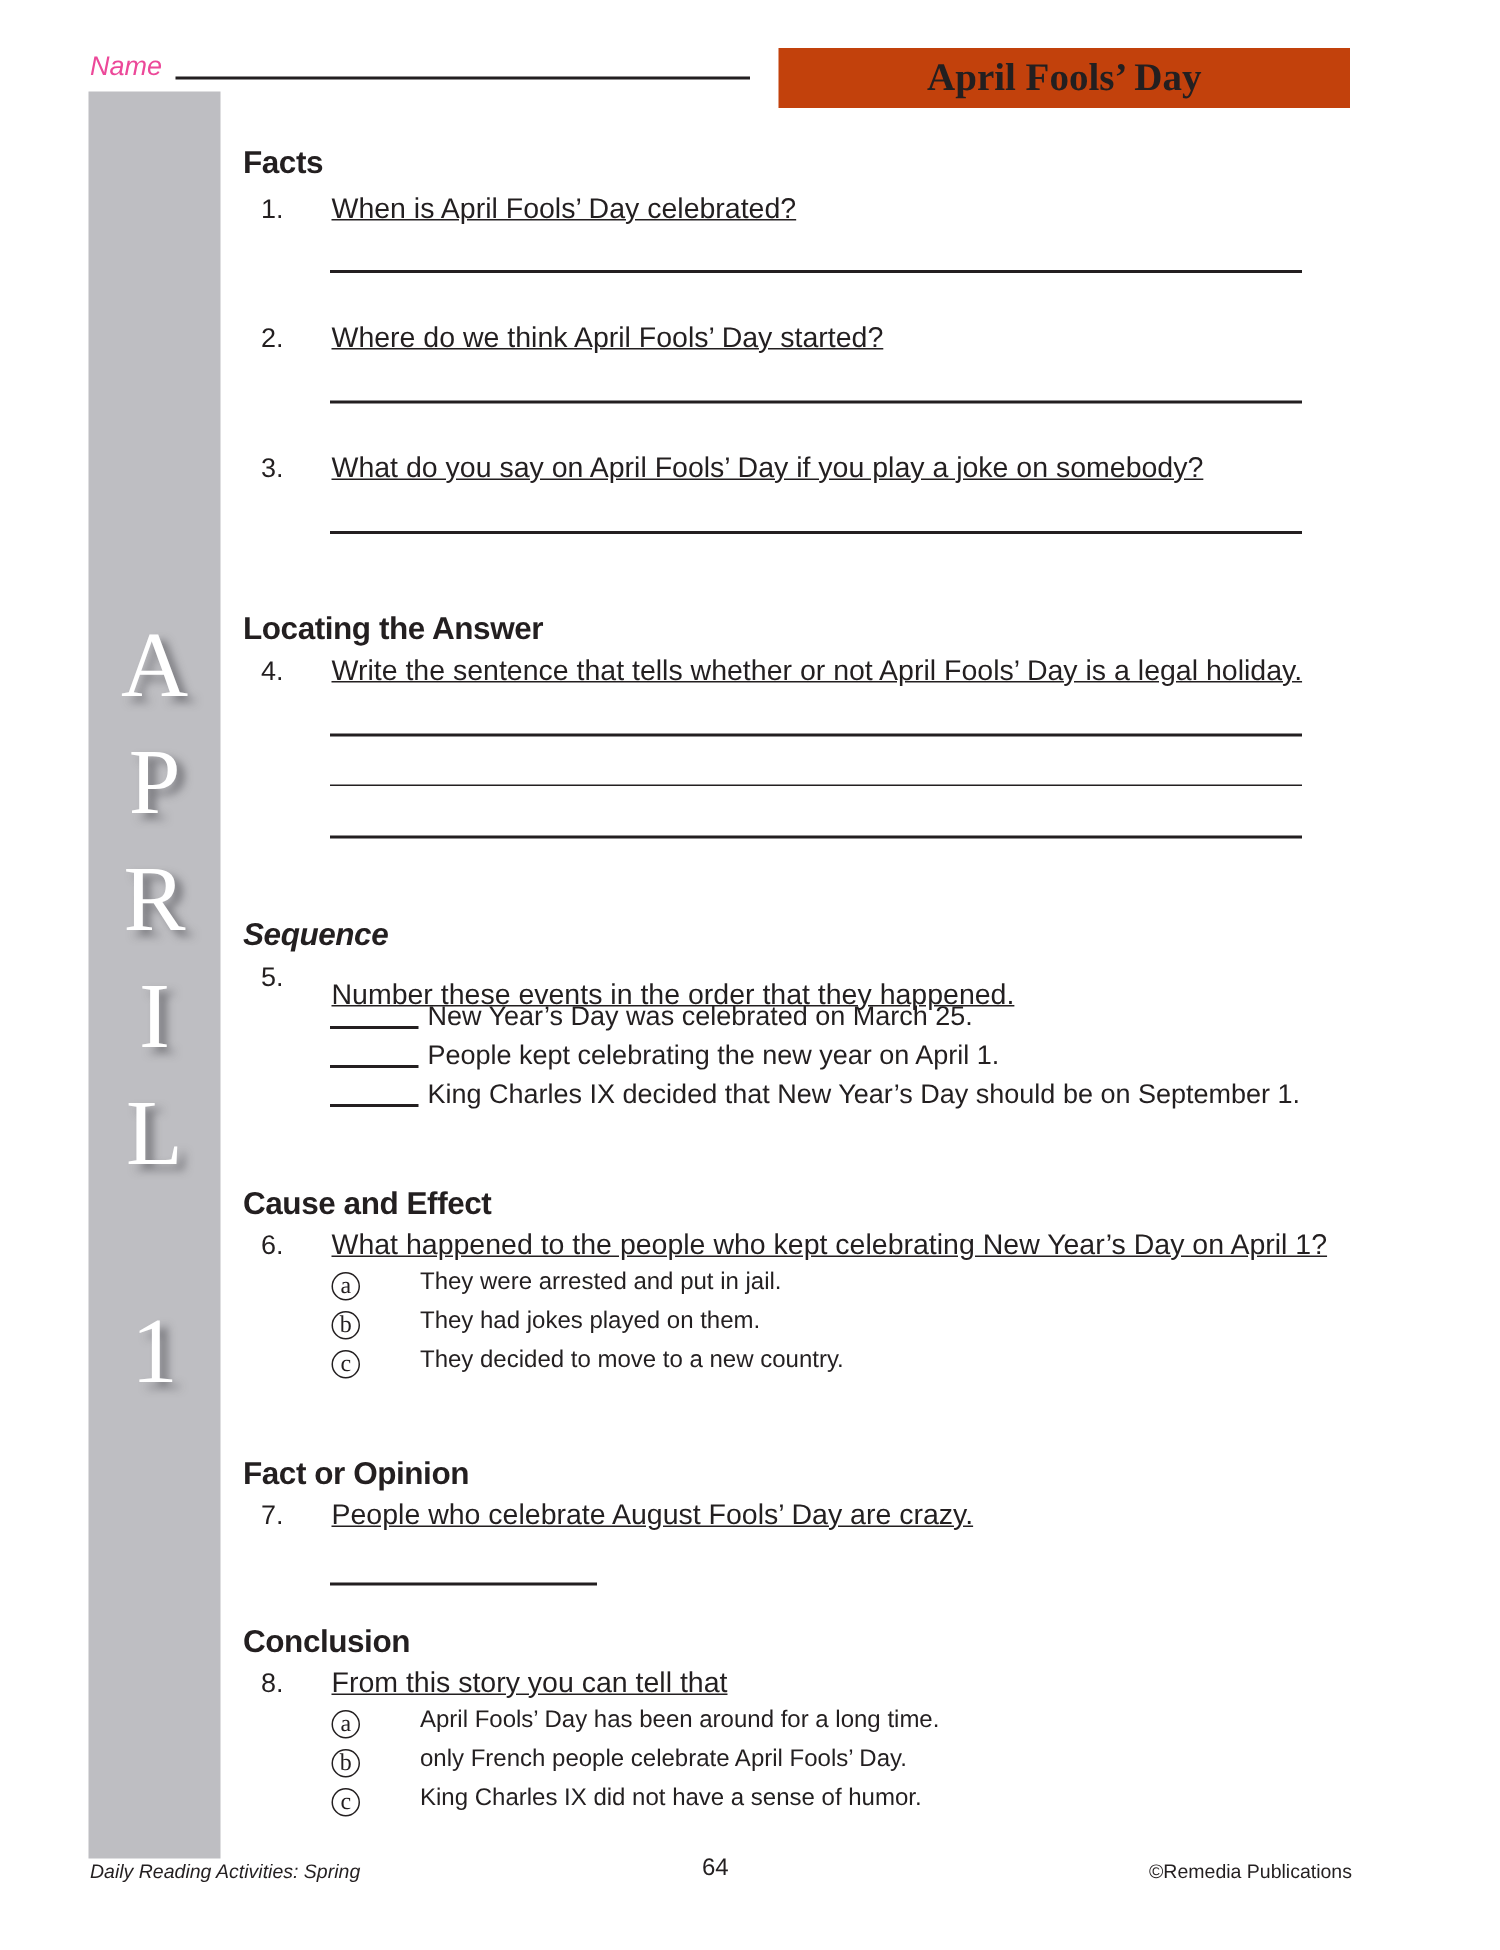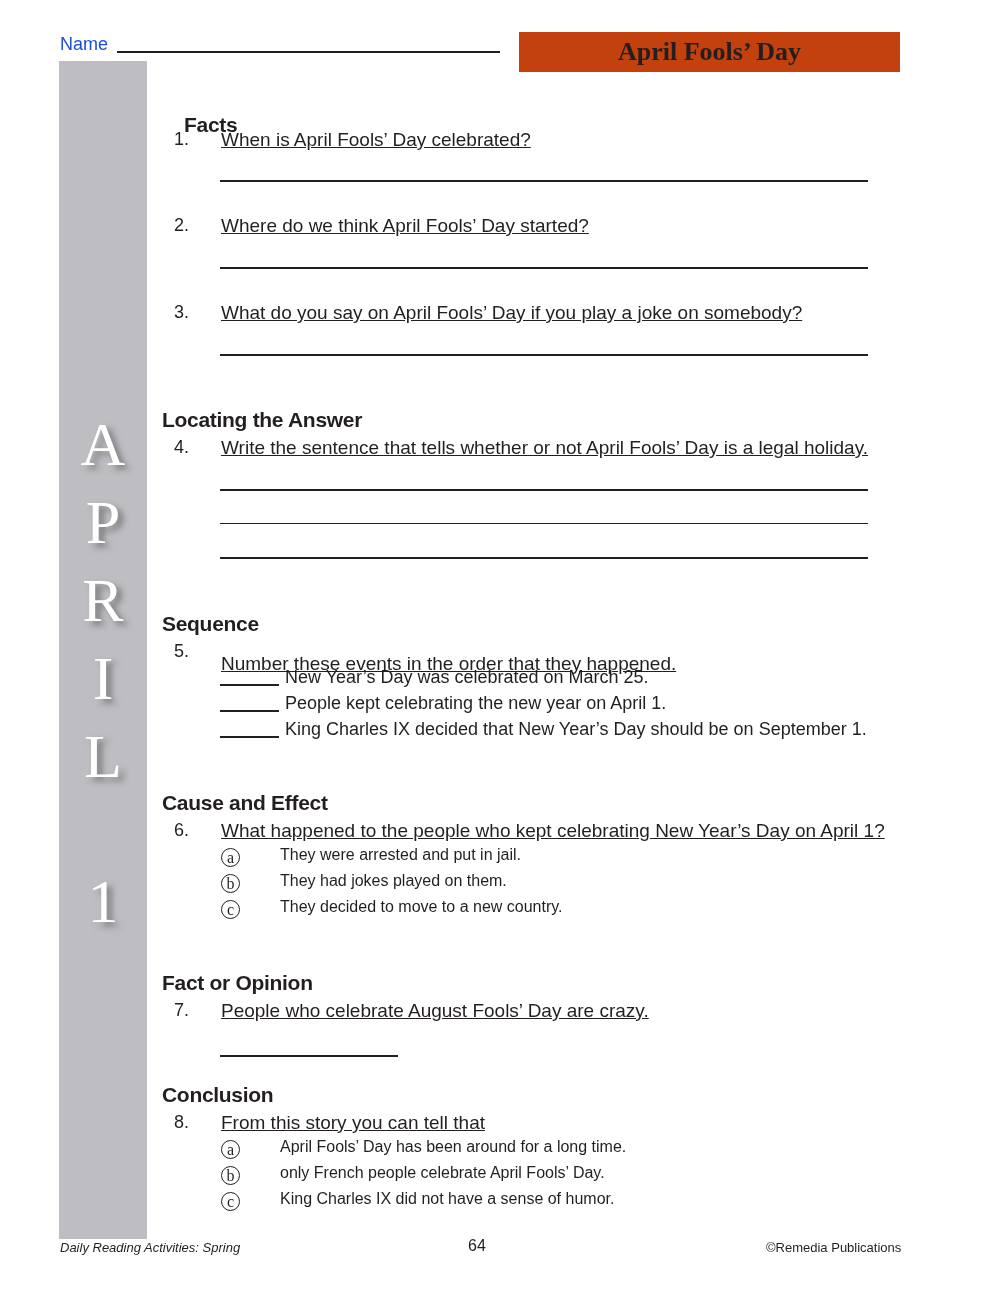--- a/index.html
+++ b/index.html
@@ -1,21 +1,21 @@
 <!DOCTYPE html>
 <html><head>
 <meta charset="utf-8">
 <style>
   html, body { margin: 0; padding: 0; }
   body {
     width: 1000px; height: 1300px; position: relative; background: #ffffff;
     font-family: "Liberation Sans", "DejaVu Sans", sans-serif; color: #231f20;
     overflow: hidden;
   }
-  .name-row { position: absolute; left: 60px; top: 34px; font-size: 18px; color: #1d4ed8; }
+  .name-row { position: absolute; left: 60px; top: 34px; font-size: 18px; color: #ec4899; font-style: italic; }
   .name-line { position: absolute; left: 117px; top: 51px; width: 383px; border-bottom: 2px solid #231f20; }
   .title-box {
     position: absolute; left: 519px; top: 32px; width: 381px; height: 40px;
     background: #c2410c; display: flex; align-items: center; justify-content: center;
   }
   .title-box span {
     font-family: "Liberation Serif", "DejaVu Serif", serif; font-weight: bold;
     font-size: 26px; color: #231f20; margin-left: 0;
   }
   .side-bar {
@@ -64,41 +64,41 @@
 <div class="side-bar"></div>
 <div class="side-letters">
   <span class="side-letter">A</span>
   <span class="side-letter">P</span>
   <span class="side-letter">R</span>
   <span class="side-letter">I</span>
   <span class="side-letter">L</span>
 </div>
 <div class="side-day">1</div>
 
-<div class="section-title" style="top:113px;margin-left:22px;">Facts</div>
+<div class="section-title" style="top:97px;">Facts</div>
 <div class="q-num" style="top:129px;">1.</div>
 <div class="q-text" style="top:129px;">When is April Fools’ Day celebrated?</div>
 <div class="ans-line" style="top:180px;"></div>
 
 <div class="q-num" style="top:215px;">2.</div>
 <div class="q-text" style="top:215px;">Where do we think April Fools’ Day started?</div>
 <div class="ans-line" style="top:267px;"></div>
 
 <div class="q-num" style="top:302px;">3.</div>
 <div class="q-text" style="top:302px;">What do you say on April Fools’ Day if you play a joke on somebody?</div>
 <div class="ans-line" style="top:354px;"></div>
 
 <div class="section-title" style="top:408px;">Locating the Answer</div>
 <div class="q-num" style="top:437px;">4.</div>
 <div class="q-text" style="top:437px;">Write the sentence that tells whether or not April Fools’ Day is a legal holiday.</div>
 <div class="ans-line" style="top:489px;"></div>
 <div class="ans-line" style="top:523px; border-bottom-width:1px;"></div>
 <div class="ans-line" style="top:557px;"></div>
 
-<div class="section-title" style="top:612px;">Sequence</div>
+<div class="section-title" style="top:612px;font-style:italic;">Sequence</div>
 <div class="q-num" style="top:641px;">5.</div>
 <div class="q-text" style="top:641px;margin-top:12px;">Number these events in the order that they happened.</div>
 <div class="seq-blank" style="top:684px;"></div>
 <div class="seq-text" style="top:667px;">New Year’s Day was celebrated on March 25.</div>
 <div class="seq-blank" style="top:710px;"></div>
 <div class="seq-text" style="top:693px;">People kept celebrating the new year on April 1.</div>
 <div class="seq-blank" style="top:736px;"></div>
 <div class="seq-text" style="top:719px;">King Charles IX decided that New Year’s Day should be on September 1.</div>
 
 <div class="section-title" style="top:791px;">Cause and Effect</div>

